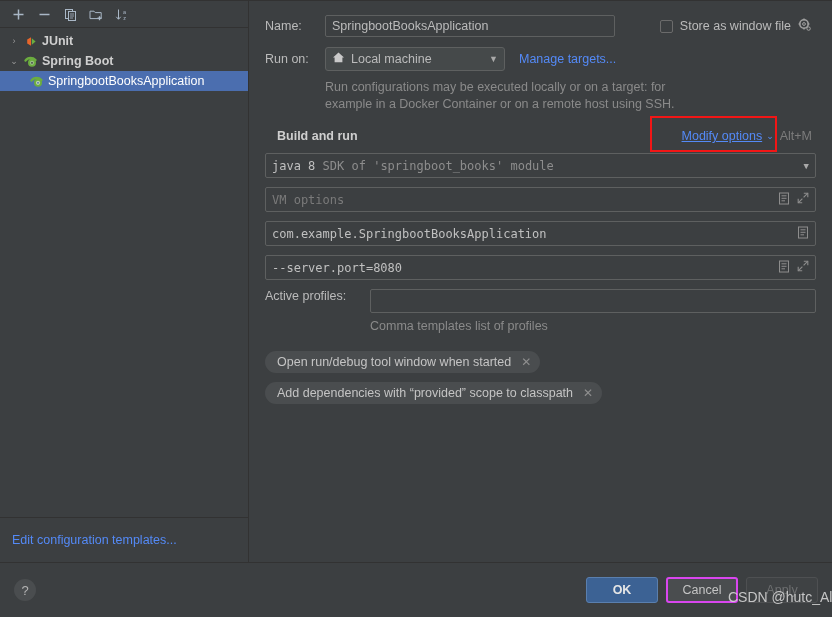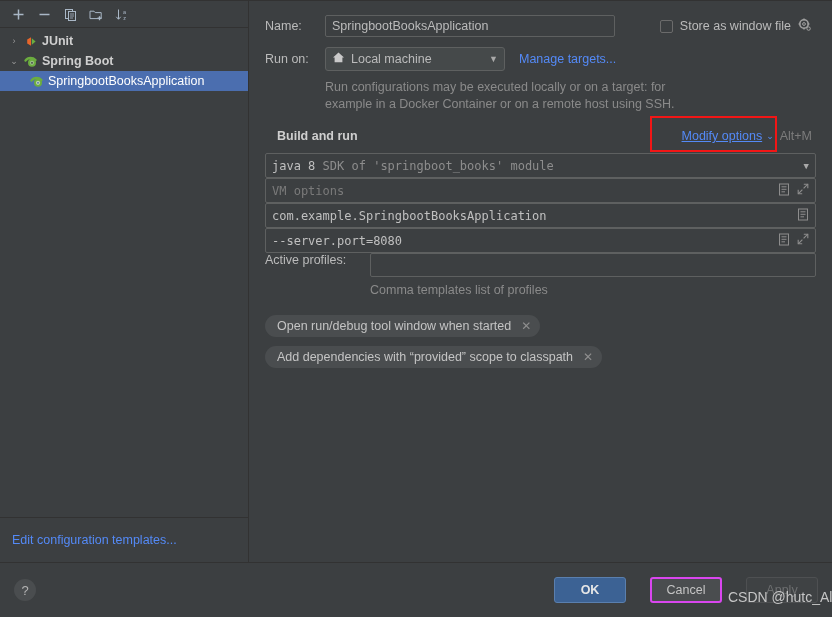--- a/index.html
+++ b/index.html
@@ -266,20 +266,21 @@
   .wide-field {
     width: 100%;
     height: 25px;
     box-sizing: border-box;
     background: #3c3f41;
     border: 1px solid #5e6060;
     border-radius: 2px;
     display: flex;
     align-items: center;
     padding: 7px 6px;
+    margin-bottom: 9px;
     font-family: "DejaVu Sans Mono", monospace;
     font-size: 12px;
     color: #c0c0c0;
   }
   .wide-field .ftext { white-space: nowrap; overflow: hidden; }
   .wide-field .placeholder { color: #7a7a7a; }
   .wide-field .dim { color: #8d8d8d; }
   .wide-field .icons {
     margin-left: auto;
     display: flex;
@@ -334,21 +335,21 @@
     width: 22px;
     height: 22px;
     border-radius: 50%;
     background: #4a4d4f;
     display: flex;
     align-items: center;
     justify-content: center;
     color: #b4b4b4;
     font-size: 13px;
   }
-  .btn-group { margin-left: auto; display: flex; gap: 24px; }
+  .btn-group { margin-left: auto; display: flex; gap: 8px; }
   .btn {
     min-width: 72px;
     height: 26px;
     border-radius: 3px;
     display: flex;
     align-items: center;
     justify-content: center;
     font-size: 12.5px;
     box-sizing: border-box;
     padding: 0 12px;

